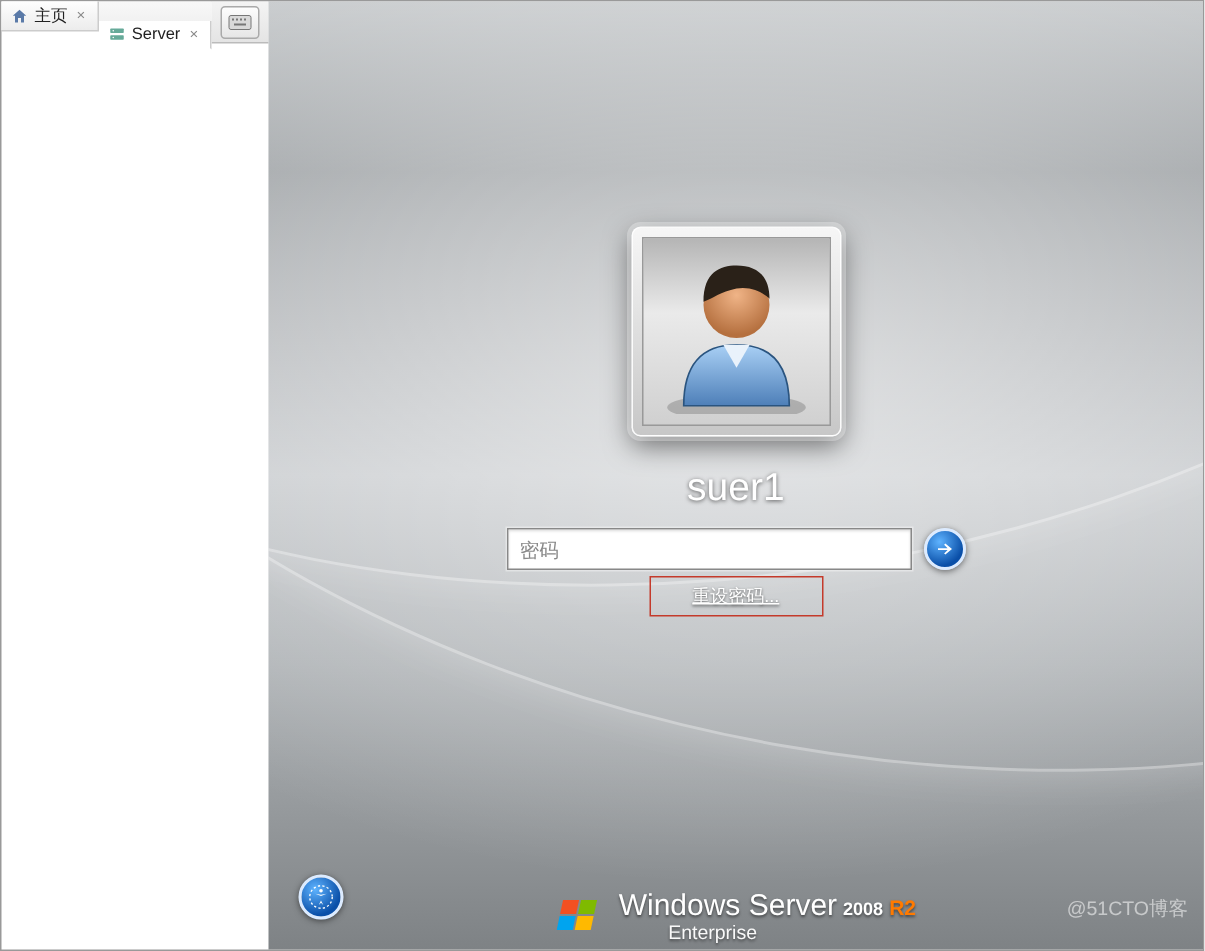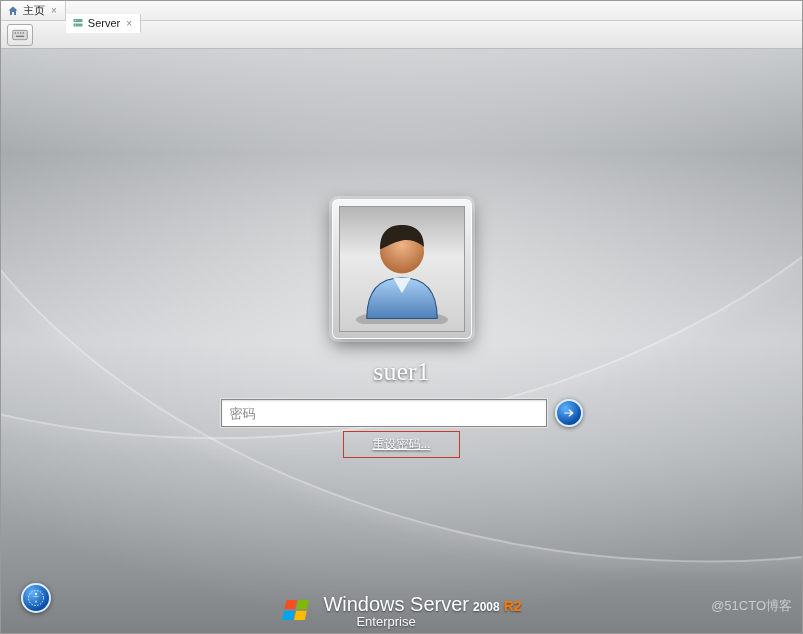--- a/index.html
+++ b/index.html
@@ -1,18 +1,18 @@
 <!DOCTYPE html>
 <html><head>
 <meta charset="utf-8">
 <style>
   * { box-sizing: border-box; margin: 0; padding: 0; }
   html, body { width: 803px; height: 634px; font-family: "Segoe UI", "Microsoft YaHei", Tahoma, sans-serif; overflow: hidden; background: #fff; }
 
-  .window { width: 803px; height: 634px; border: 1px solid #999; display: flex; flex-direction: column; }
+  .window { width: 803px; height: 634px; border: 1px solid #999; display: flex; flex-direction: row; }
 
   
   .tabstrip { height: 20px; background: linear-gradient(#f8f8f8,#eeeeee); border-bottom: 1px solid #ccc; display: flex; align-items: stretch; font-size: 11px; }
   .tab { display: flex; align-items: center; gap: 4px; padding: 0 6px; border-right: 1px solid #ccc; background: linear-gradient(#fefefe,#ececec); cursor: default; }
   .tab.active { background: #fff; border-bottom: 1px solid #fff; position: relative; top: 13px; }
   .tab .tab-label { color: #222; }
   .tab .close { color: #888; font-size: 10px; padding: 0 2px; }
 
   
   .toolbar { height: 28px; background: linear-gradient(#f4f4f4,#e4e4e4); border-bottom: 1px solid #bbb; display: flex; align-items: center; padding: 0 6px; gap: 6px; }
@@ -54,25 +54,25 @@
     padding: 6px;
   }
   .avatar-inner {
     width: 100%; height: 100%;
     background: linear-gradient(#b5b5b5,#eaeaea 40%, #d0d0d0 100%);
     border: 1px solid #999;
     display: flex; align-items: center; justify-content: center;
     overflow: hidden;
   }
 
-  .username { margin-top: 18px; color: #fff; font-size: 26px; font-weight: 300; text-shadow: 0 1px 3px rgba(0,0,0,0.6); font-family: Liberation Serif, serif; }
+  .username { margin-top: 18px; color: #fff; font-size: 26px; font-weight: 300; text-shadow: 0 1px 3px rgba(0,0,0,0.6); }
 
   .pw-row { margin-top: 12px; display: flex; align-items: center; gap: 8px; }
   .pw-input {
-    width: 326px; height: 28px;
+    width: 270px; height: 28px;
     border: 1px solid #888;
     padding: 0 8px;
     font-size: 13px;
     background: #fff;
     outline: none;
     box-shadow: inset 0 1px 2px rgba(0,0,0,0.15), 0 0 0 1px rgba(255,255,255,0.4);
   }
   .pw-input::placeholder { color: #888; }
   .go-btn {
     width: 28px; height: 28px; border-radius: 50%;

